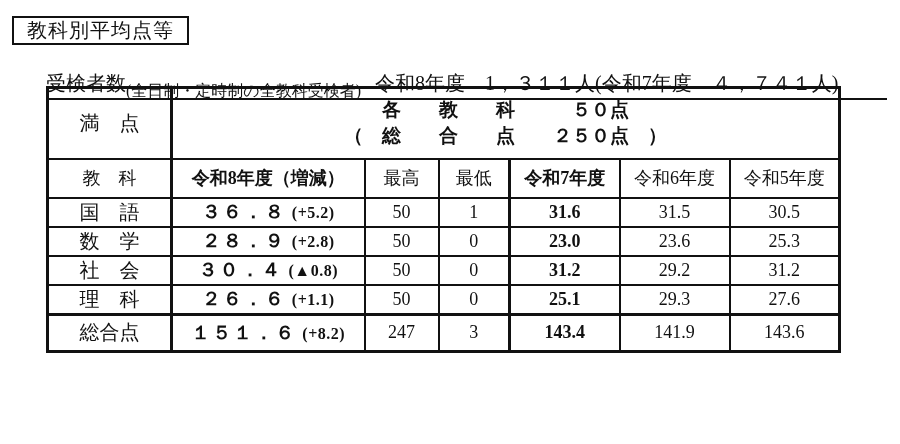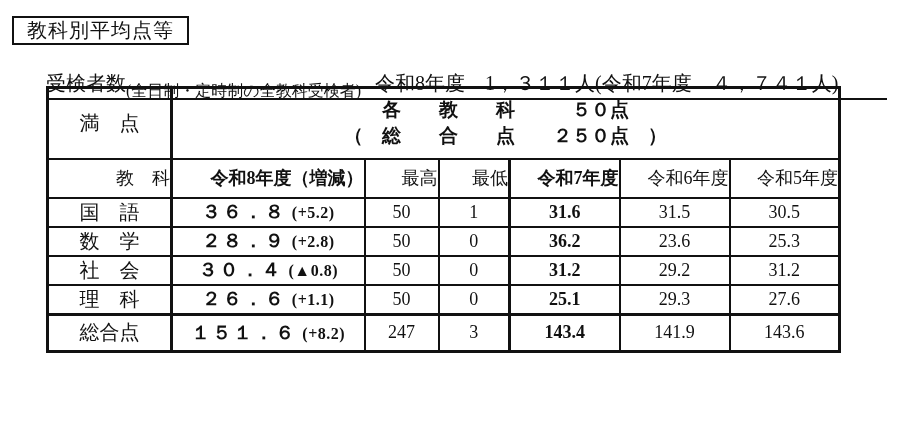--- a/index.html
+++ b/index.html
@@ -81,21 +81,21 @@
 
   .score-table tr.h1 { height: 71px; }
   .score-table tr.h2 { height: 39px; }
   .score-table tr.data-row { height: 26px; }
   .score-table tr.total-row { height: 37px; }
 
   .score-table .subject-cell { font-size: 20px; }
   .score-table .merged-head { font-size: 19px; line-height: 26px; }
   .score-table .r8-num { font-size: 19px; letter-spacing: 2px; }
   .score-table .r8-diff { font-size: 16px; margin-left: 6px; letter-spacing: 0.5px; }
-  .score-table .h2 th { font-size: 18px; text-align: right; }
+  .score-table .h2 th { font-size: 18px; }
 </style>
 </head>
 <body>
 
 <div id="page">
 
   <div class="title-box">
     <span>教科別平均点等</span>
   </div>
 
@@ -141,21 +141,21 @@
         <td>1</td>
         <td class="bL3">31.6</td>
         <td>31.5</td>
         <td>30.5</td>
       </tr>
       <tr class="data-row">
         <th class="subject-cell">数　学</th>
         <td class="bL3"><span class="r8-num">２８．９</span><span class="r8-diff">(+2.8)</span></td>
         <td>50</td>
         <td>0</td>
-        <td class="bL3">36.2</td>
+        <td class="bL3">23.0</td>
         <td>23.6</td>
         <td>25.3</td>
       </tr>
       <tr class="data-row">
         <th class="subject-cell">社　会</th>
         <td class="bL3"><span class="r8-num">３０．４</span><span class="r8-diff">(▲0.8)</span></td>
         <td>50</td>
         <td>0</td>
         <td class="bL3">31.2</td>
         <td>29.2</td>

